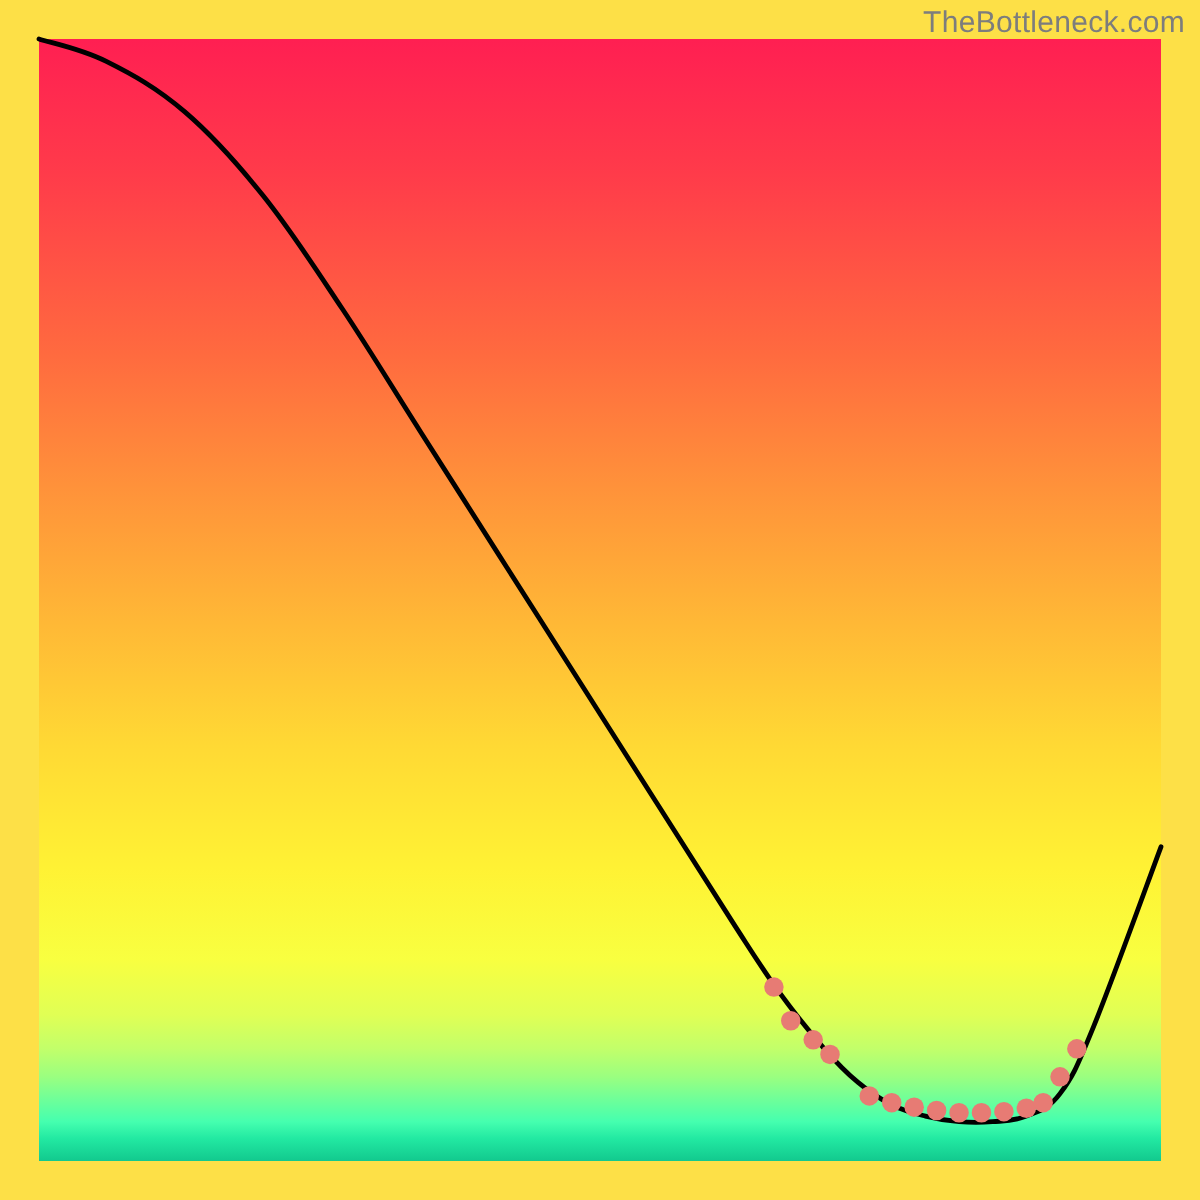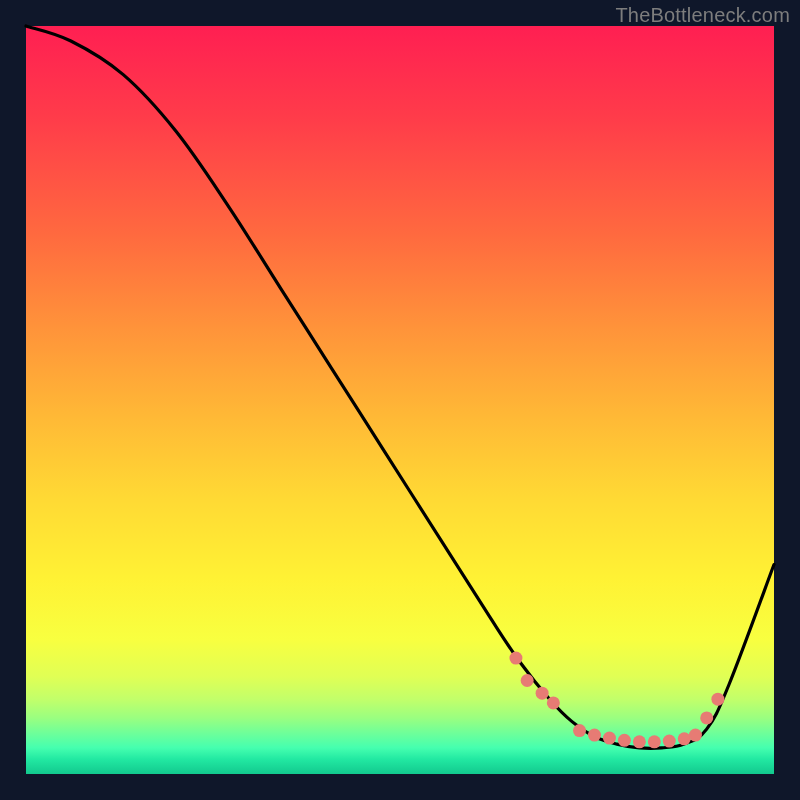--- a/index.html
+++ b/index.html
@@ -10,21 +10,21 @@
     background: #000;
     overflow: hidden;
     font-family: Arial, Helvetica, sans-serif;
   }
   .frame {
     position: absolute;
     left: 0;
     top: 0;
     width: 800px;
     height: 800px;
-    background: #0f172a;
+    background: #fde047;
   }
   .plot-area {
     position: absolute;
     left: 26px;
     top: 26px;
     width: 748px;
     height: 748px;
     
     background: linear-gradient(
       to bottom,

